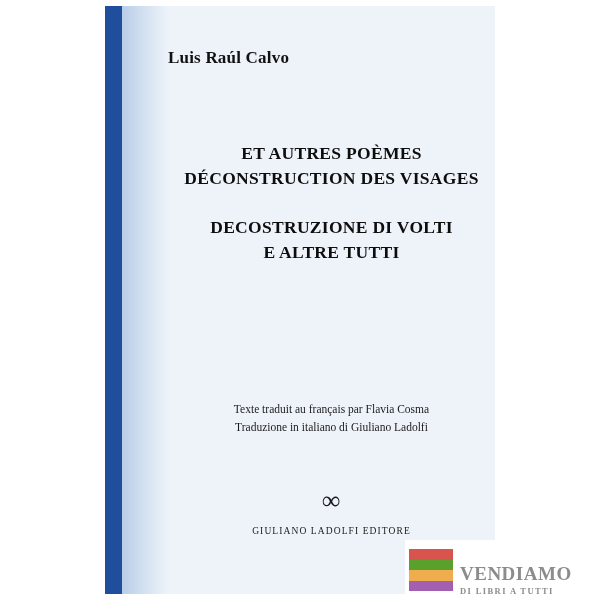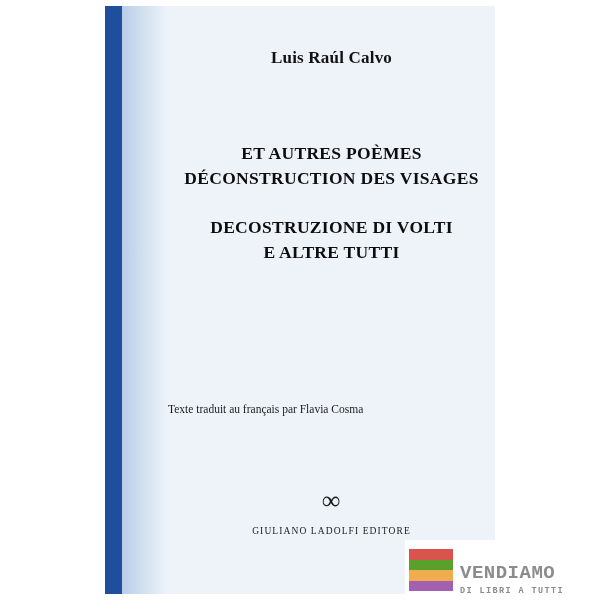--- a/index.html
+++ b/index.html
@@ -57,21 +57,20 @@
     top: 0;
     right: 0;
     bottom: 0;
   }
 
   .author {
     position: absolute;
     top: 42px;
     left: 0;
     right: 0;
-    text-align: center;
     font-size: 17px;
     font-weight: bold;
     color: #111111;
     letter-spacing: 0.2px;
   }
 
   .title-block {
     position: absolute;
     top: 135px;
     left: 0;
@@ -92,20 +91,21 @@
     color: #0d0d0d;
     line-height: 1.45;
     letter-spacing: 0.3px;
   }
 
   .credits {
     position: absolute;
     top: 395px;
     left: 0;
     right: 0;
+    text-align: center;
     font-size: 11.5px;
     color: #1b1b1b;
     line-height: 1.55;
   }
 
   .publisher {
     position: absolute;
     bottom: 58px;
     left: 0;
     right: 0;
@@ -141,21 +141,21 @@
   .wm-swatches {
     width: 44px;
     height: 42px;
     display: flex;
     flex-direction: column;
     margin-right: 7px;
     flex: none;
   }
   .wm-swatches span { display: block; width: 100%; height: 25%; }
   .wm-text {
-    font-family: Liberation Mono, monospace;
+    font-family: Liberation Serif, serif;
     line-height: 1.02;
     margin-top: 20px;
   }
   .wm-l1 {
     font-size: 19px;
     font-weight: bold;
     color: #8c8c8c;
     letter-spacing: 0.5px;
   }
   .wm-l2 {
@@ -192,20 +192,21 @@
           <div>DÉCONSTRUCTION DES VISAGES</div>
         </div>
         <div class="title-it">
           <div>DECOSTRUZIONE DI VOLTI</div>
           <div>E ALTRE TUTTI</div>
         </div>
       </div>
 
       <div class="credits">
         <div>Texte traduit au français par Flavia Cosma</div>
+        <div>Traduzione in italiano di Giuliano Ladolfi</div>
       </div>
 
       <div class="publisher">
         <div class="pub-mark">∞</div>
         <div class="pub-name">GIULIANO LADOLFI EDITORE</div>
       </div>
 
     </div>
   </div>
 

